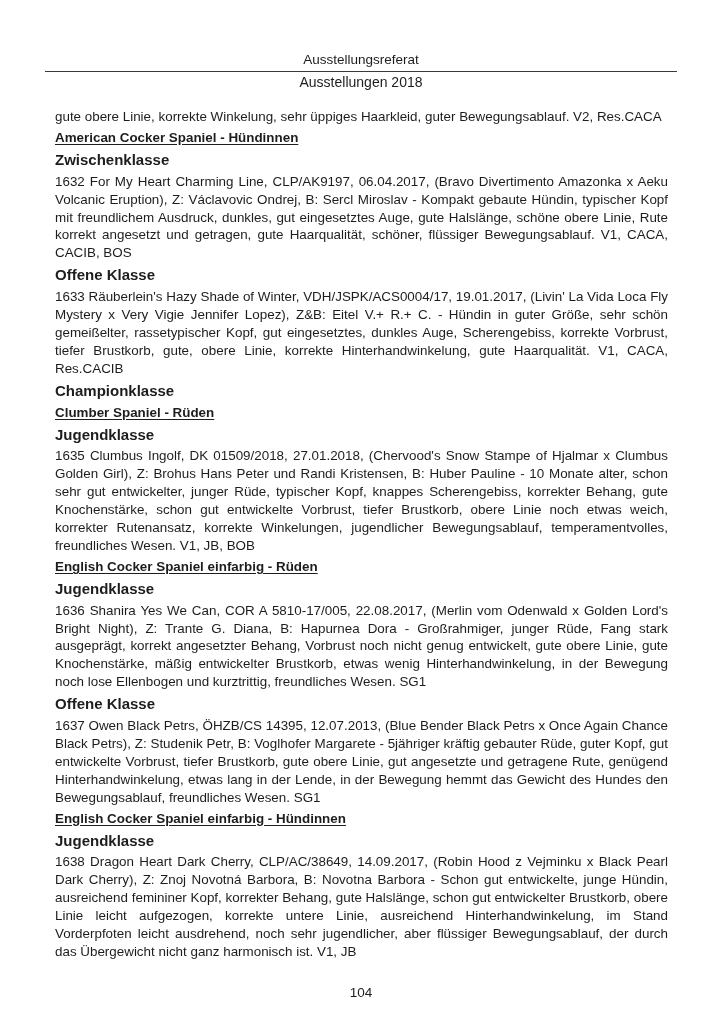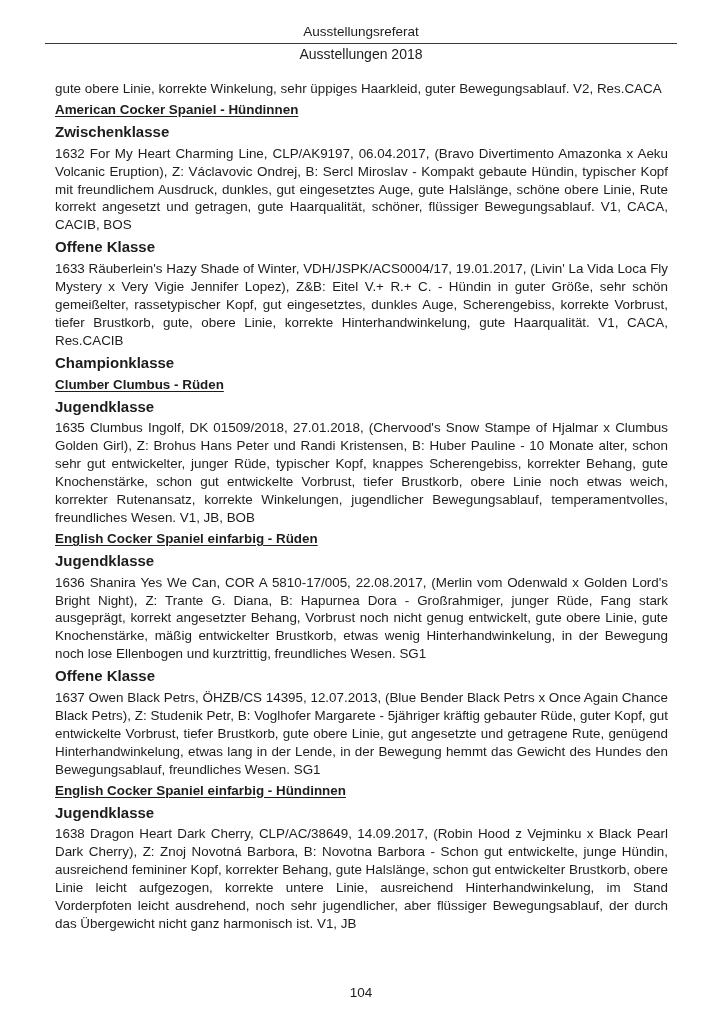--- a/index.html
+++ b/index.html
@@ -14,21 +14,21 @@
     color: #1d1d1d;
   }
   .page {
     position: relative;
     width: 722px;
     height: 1024px;
     overflow: hidden;
     background: #ffffff;
   }
   .page-header {
-    padding-top: 24px;
+    padding-top: 52px;
     text-align: center;
   }
   .header-title {
     font-size: 13.5px;
     line-height: 16px;
   }
   .header-rule {
     border: none;
     border-top: 1.7px solid #3a3a3a;
     margin: 3px 45px 2px 45px;
@@ -81,21 +81,21 @@
   </header>
 
   <main class="content">
     <p class="para">gute obere Linie, korrekte Winkelung, sehr üppiges Haarkleid, guter Bewegungsablauf. V2, Res.CACA</p>
     <h2 class="breed-heading">American Cocker Spaniel - Hündinnen</h2>
     <h3 class="class-heading">Zwischenklasse</h3>
     <p class="para">1632 For My Heart Charming Line, CLP/AK9197, 06.04.2017, (Bravo Divertimento Amazonka x Aeku Volcanic Eruption), Z: Václavovic Ondrej, B: Sercl Miroslav - Kompakt gebaute Hündin, typischer Kopf mit freundlichem Ausdruck, dunkles, gut eingesetztes Auge, gute Halslänge, schöne obere Linie, Rute korrekt angesetzt und getragen, gute Haarqualität, schöner, flüssiger Bewegungsablauf. V1, CACA, CACIB, BOS</p>
     <h3 class="class-heading">Offene Klasse</h3>
     <p class="para">1633 Räuberlein's Hazy Shade of Winter, VDH/JSPK/ACS0004/17, 19.01.2017, (Livin' La Vida Loca Fly Mystery x Very Vigie Jennifer Lopez), Z&amp;B: Eitel V.+ R.+ C. - Hündin in guter Größe, sehr schön gemeißelter, rassetypischer Kopf, gut eingesetztes, dunkles Auge, Scherengebiss, korrekte Vorbrust, tiefer Brustkorb, gute, obere Linie, korrekte Hinterhandwinkelung, gute Haarqualität. V1, CACA, Res.CACIB</p>
     <h3 class="class-heading">Championklasse</h3>
-    <h2 class="breed-heading">Clumber Clumbus - Rüden</h2>
+    <h2 class="breed-heading">Clumber Spaniel - Rüden</h2>
     <h3 class="class-heading">Jugendklasse</h3>
     <p class="para">1635 Clumbus Ingolf, DK 01509/2018, 27.01.2018, (Chervood's Snow Stampe of Hjalmar x Clumbus Golden Girl), Z: Brohus Hans Peter und Randi Kristensen, B: Huber Pauline - 10 Monate alter, schon sehr gut entwickelter, junger Rüde, typischer Kopf, knappes Scherengebiss, korrekter Behang, gute Knochenstärke, schon gut entwickelte Vorbrust, tiefer Brustkorb, obere Linie noch etwas weich, korrekter Rutenansatz, korrekte Winkelungen, jugendlicher Bewegungsablauf, temperamentvolles, freundliches Wesen. V1, JB, BOB</p>
     <h2 class="breed-heading">English Cocker Spaniel einfarbig - Rüden</h2>
     <h3 class="class-heading">Jugendklasse</h3>
     <p class="para">1636 Shanira Yes We Can, COR A 5810-17/005, 22.08.2017, (Merlin vom Odenwald x Golden Lord's Bright Night), Z: Trante G. Diana, B: Hapurnea Dora - Großrahmiger, junger Rüde, Fang stark ausgeprägt, korrekt angesetzter Behang, Vorbrust noch nicht genug entwickelt, gute obere Linie, gute Knochenstärke, mäßig entwickelter Brustkorb, etwas wenig Hinterhandwinkelung, in der Bewegung noch lose Ellenbogen und kurztrittig, freundliches Wesen. SG1</p>
     <h3 class="class-heading">Offene Klasse</h3>
     <p class="para">1637 Owen Black Petrs, ÖHZB/CS 14395, 12.07.2013, (Blue Bender Black Petrs x Once Again Chance Black Petrs), Z: Studenik Petr, B: Voglhofer Margarete - 5jähriger kräftig gebauter Rüde, guter Kopf, gut entwickelte Vorbrust, tiefer Brustkorb, gute obere Linie, gut angesetzte und getragene Rute, genügend Hinterhandwinkelung, etwas lang in der Lende, in der Bewegung hemmt das Gewicht des Hundes den Bewegungsablauf, freundliches Wesen. SG1</p>
     <h2 class="breed-heading">English Cocker Spaniel einfarbig - Hündinnen</h2>
     <h3 class="class-heading">Jugendklasse</h3>
     <p class="para">1638 Dragon Heart Dark Cherry, CLP/AC/38649, 14.09.2017, (Robin Hood z Vejminku x Black Pearl Dark Cherry), Z: Znoj Novotná Barbora, B: Novotna Barbora - Schon gut entwickelte, junge Hündin, ausreichend femininer Kopf, korrekter Behang, gute Halslänge, schon gut entwickelter Brustkorb, obere Linie leicht aufgezogen, korrekte untere Linie, ausreichend Hinterhandwinkelung, im Stand Vorderpfoten leicht ausdrehend, noch sehr jugendlicher, aber flüssiger Bewegungsablauf, der durch das Übergewicht nicht ganz harmonisch ist. V1, JB</p>

